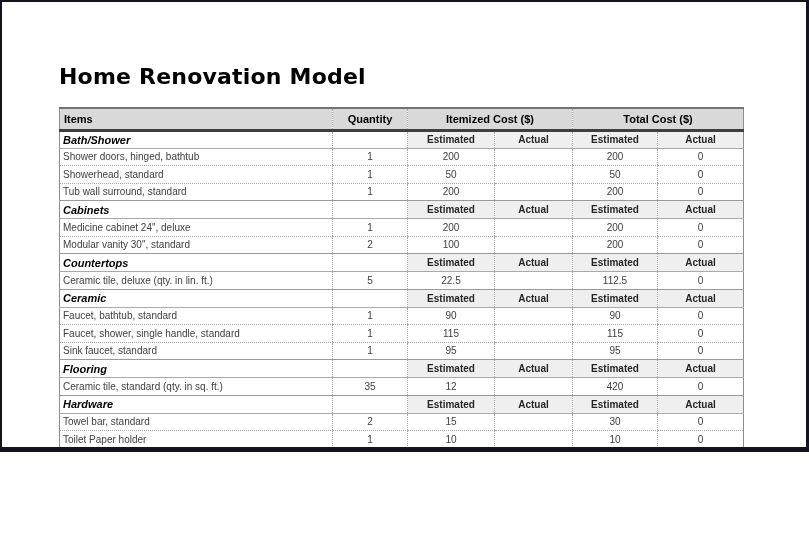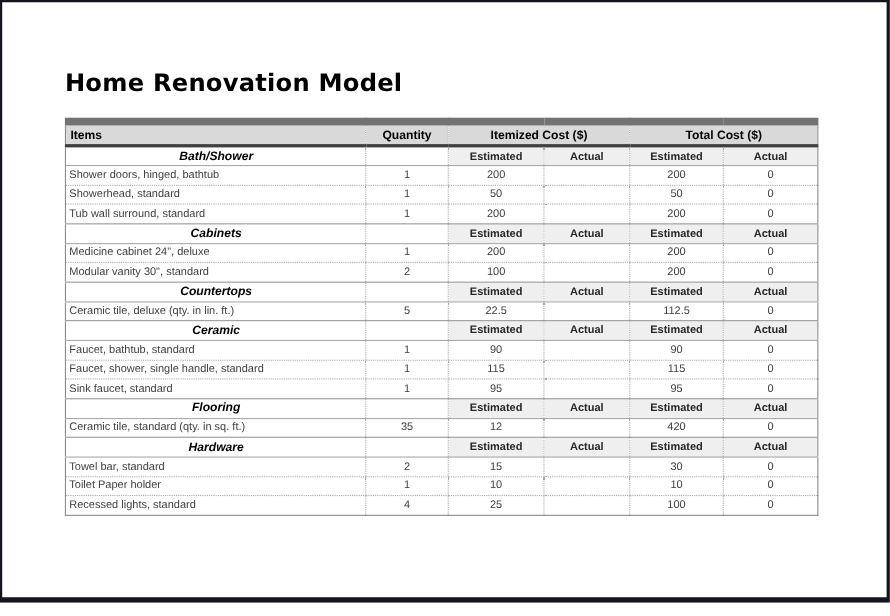--- a/index.html
+++ b/index.html
@@ -8,21 +8,21 @@
     --sublabel-bg:#efefef;
     --text:#404040;
     --heading-text:#000000;
     --header-rule:#3f3f3f;
     --grid-dotted:#a9a9a9;
     --grid-solid:#8c8c8c;
   }
   html,body{margin:0;padding:0;background:#ffffff;}
   .page{
     position:relative;
-    width:809px;height:548px;
+    width:809px;height:452px;
     box-sizing:border-box;
     background:#ffffff;
     border-style:solid;
     border-color:var(--frame);
     border-width:2px 3px 5px 2px;
     overflow:hidden;
     font-family:"Liberation Sans", sans-serif;
   }
   .title{
     position:absolute;
@@ -34,21 +34,21 @@
     letter-spacing:0.2px;
     font-family:"DejaVu Sans","Liberation Sans",sans-serif;
   }
   table.sheet{
     position:absolute;
     left:57px;top:105px;
     width:684px;
     border-collapse:collapse;
     table-layout:fixed;
     border:1px solid var(--grid-solid);
-    border-top:7px solid #737373;
+    border-top:2px solid #737373;
   }
   .sheet col.c-items{width:273px;}
   .sheet col.c-qty{width:75px;}
   .sheet col.c-iest{width:87px;}
   .sheet col.c-iact{width:78px;}
   .sheet col.c-test{width:85px;}
   .sheet col.c-tact{width:86px;}
 
   .sheet th, .sheet td{
     border-left:1px dotted var(--grid-dotted);
@@ -65,21 +65,21 @@
     font-weight:bold;
     color:var(--heading-text);
     text-align:center;
     border-bottom:3px solid var(--header-rule);
   }
   .sheet th.items-h{text-align:left;padding-left:4px;}
 
   tr.section-row{height:18px;border-top:1px solid #999999;border-bottom:1px solid #aaaaaa;}
   td.section-name{
     font-size:11px;font-weight:bold;font-style:italic;
-    color:var(--heading-text);text-align:center;padding-left:3px;
+    color:var(--heading-text);text-align:left;padding-left:3px;
     background:#ffffff;
   }
   td.section-qty{background:#ffffff;}
   td.sub-label{
     background:var(--sublabel-bg);
     font-size:10px;font-weight:bold;color:#262626;
     text-align:center;
   }
 
   tr.data-row{height:17.5px;}

